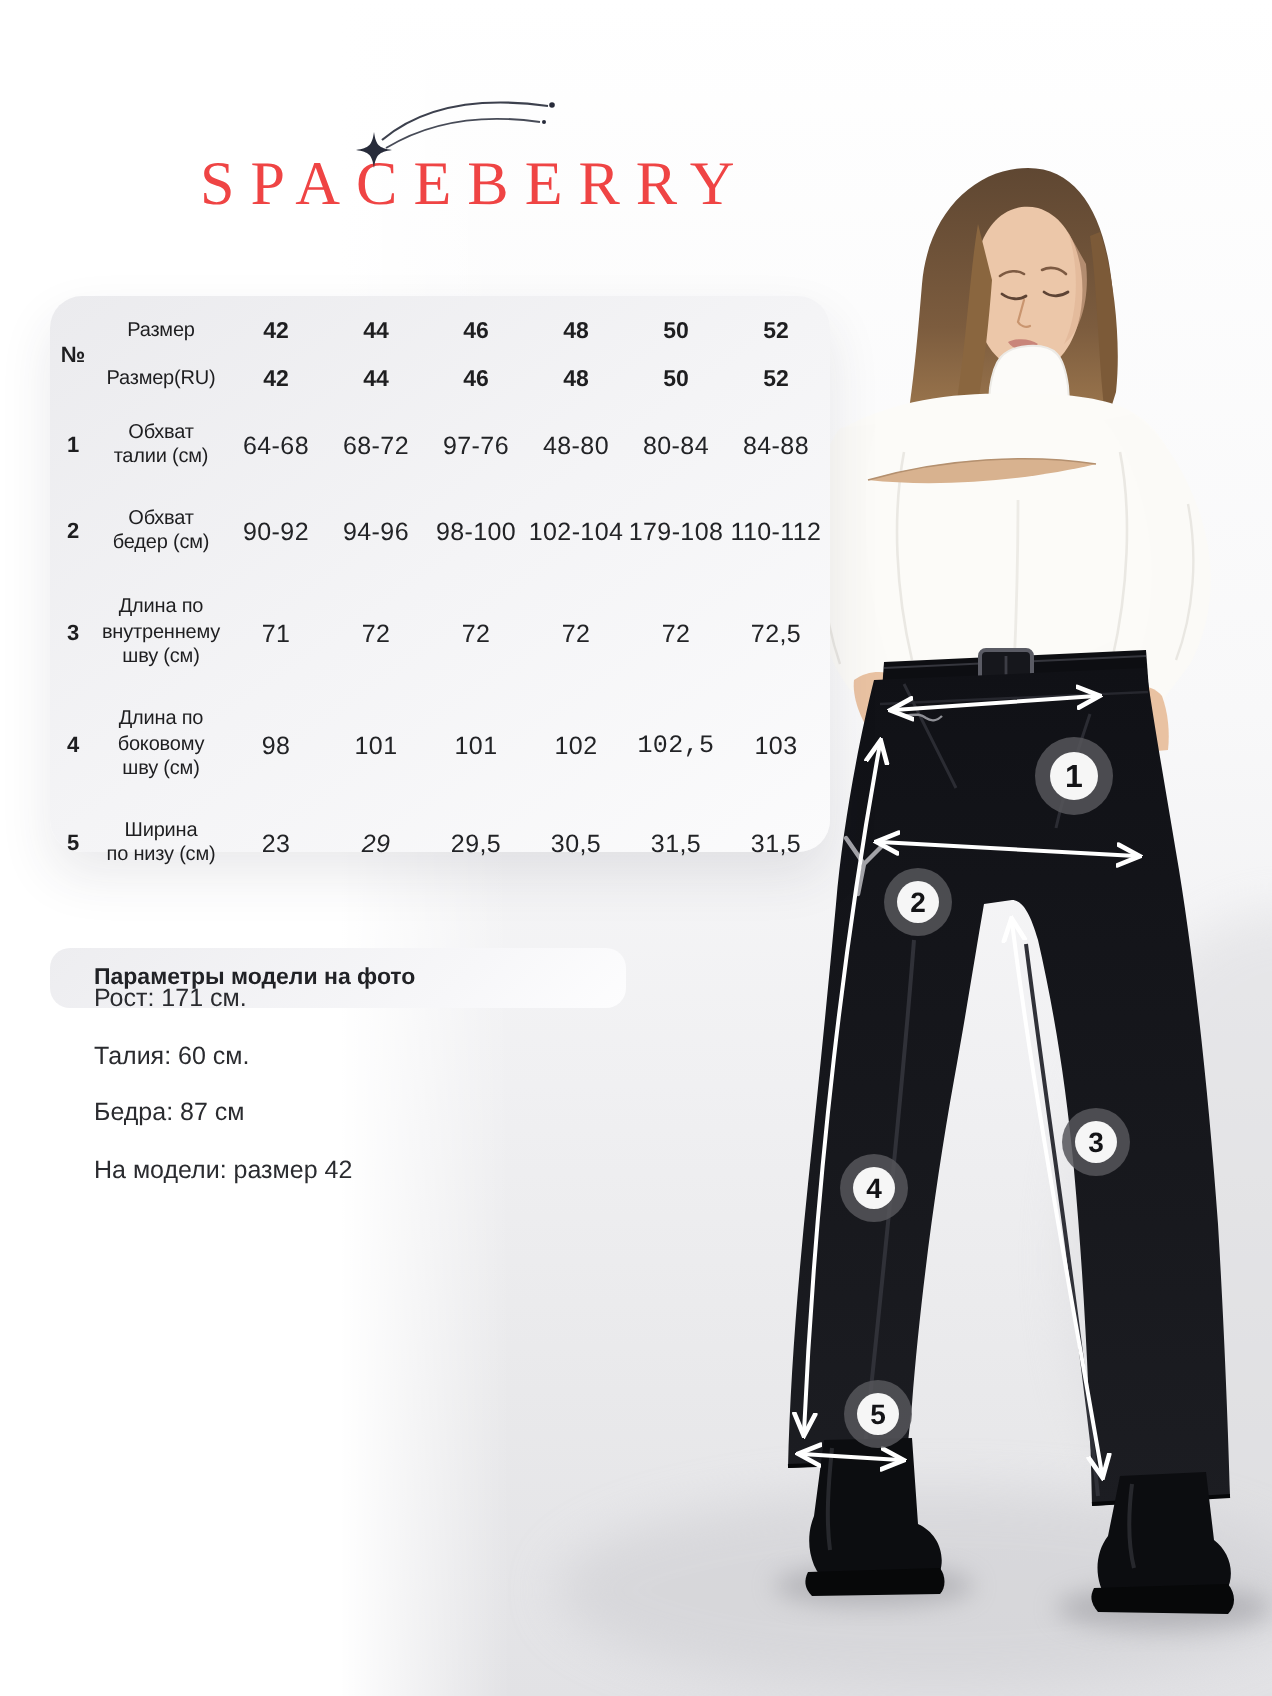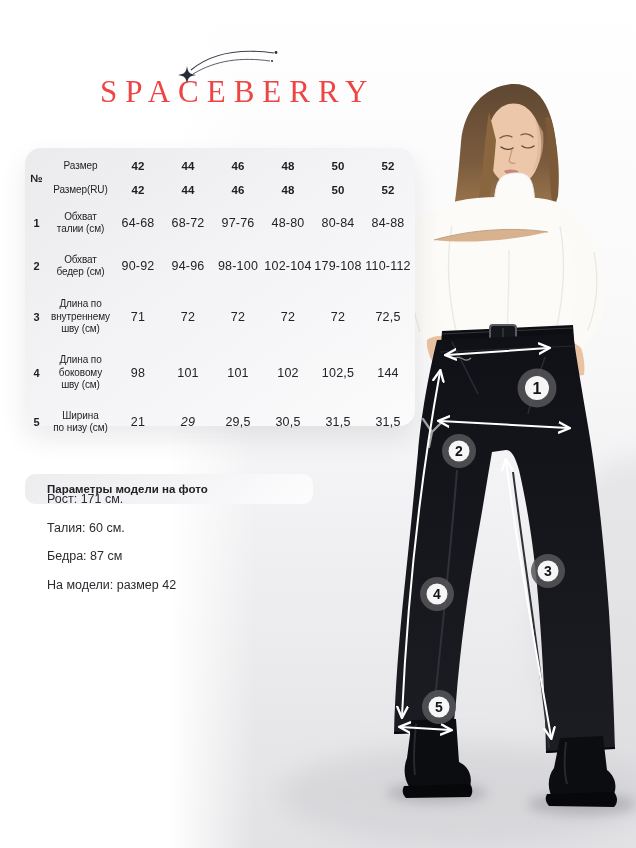--- a/index.html
+++ b/index.html
@@ -270,27 +270,27 @@
   <div class="cell val" style="grid-column:8;grid-row:5;">72,5</div>
 
   <div class="cell rownum" style="grid-column:1;grid-row:6;">4</div>
   <div class="cell rowlabel" style="grid-column:2;grid-row:6;">Длина по
 боковому
 шву (см)</div>
   <div class="cell val" style="grid-column:3;grid-row:6;">98</div>
   <div class="cell val" style="grid-column:4;grid-row:6;">101</div>
   <div class="cell val" style="grid-column:5;grid-row:6;">101</div>
   <div class="cell val" style="grid-column:6;grid-row:6;">102</div>
-  <div class="cell val" style="grid-column:7;grid-row:6;">102,5</div>
-  <div class="cell val" style="grid-column:8;grid-row:6;">144</div>
+  <div class="cell val" style="grid-column:7;grid-row:6;font-family:Liberation Mono, monospace;">102,5</div>
+  <div class="cell val" style="grid-column:8;grid-row:6;">103</div>
 
   <div class="cell rownum" style="grid-column:1;grid-row:7;">5</div>
   <div class="cell rowlabel" style="grid-column:2;grid-row:7;">Ширина
 по низу (см)</div>
-  <div class="cell val" style="grid-column:3;grid-row:7;">21</div>
+  <div class="cell val" style="grid-column:3;grid-row:7;">23</div>
   <div class="cell val" style="grid-column:4;grid-row:7;font-style:italic;">29</div>
   <div class="cell val" style="grid-column:5;grid-row:7;">29,5</div>
   <div class="cell val" style="grid-column:6;grid-row:7;">30,5</div>
   <div class="cell val" style="grid-column:7;grid-row:7;">31,5</div>
   <div class="cell val" style="grid-column:8;grid-row:7;">31,5</div>
 </div>
 
 <div class="params-title-box">
   <span class="params-title">Параметры модели на фото</span>
 </div>

